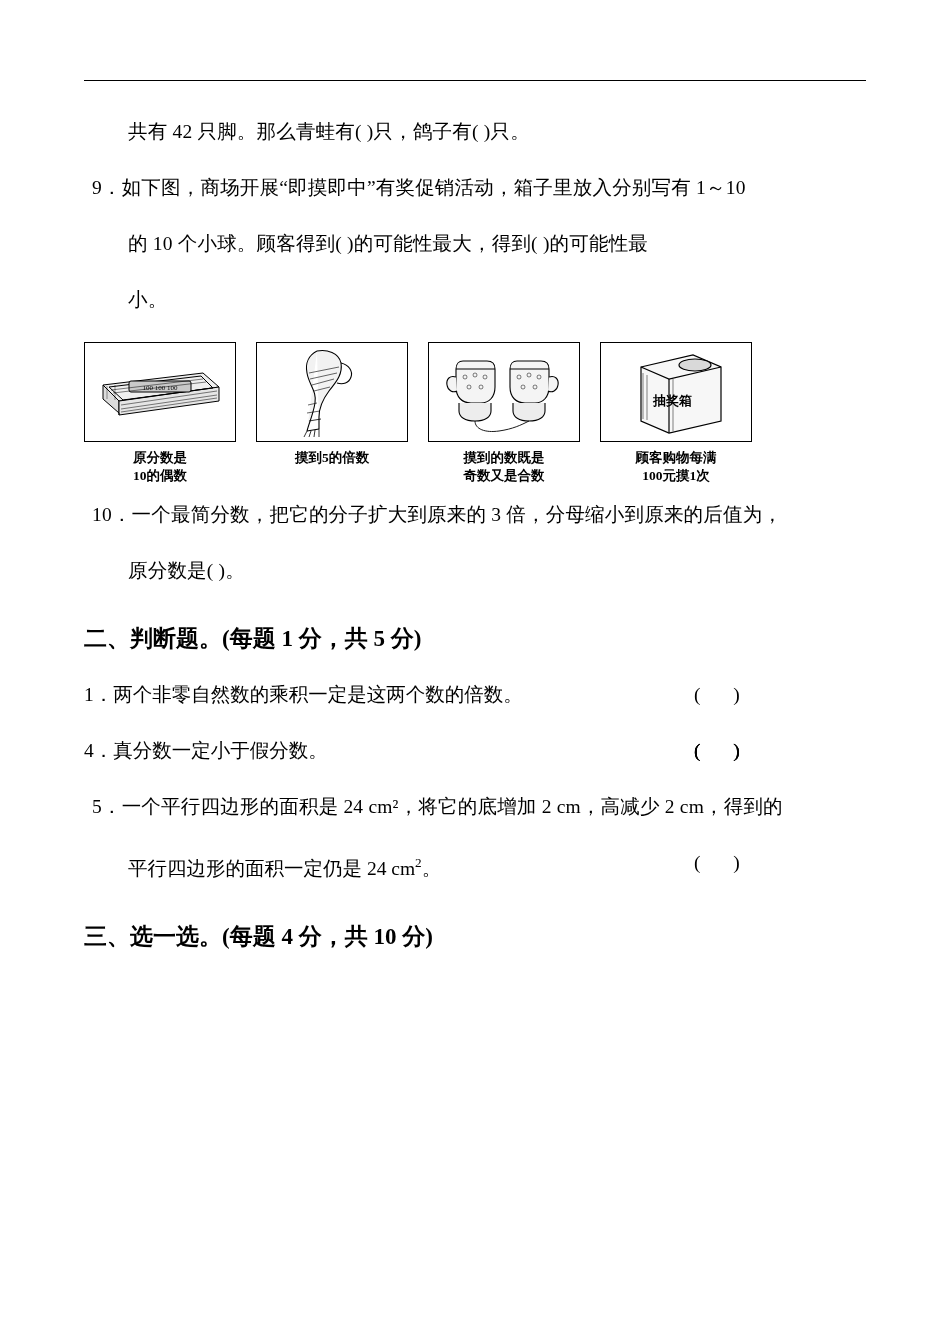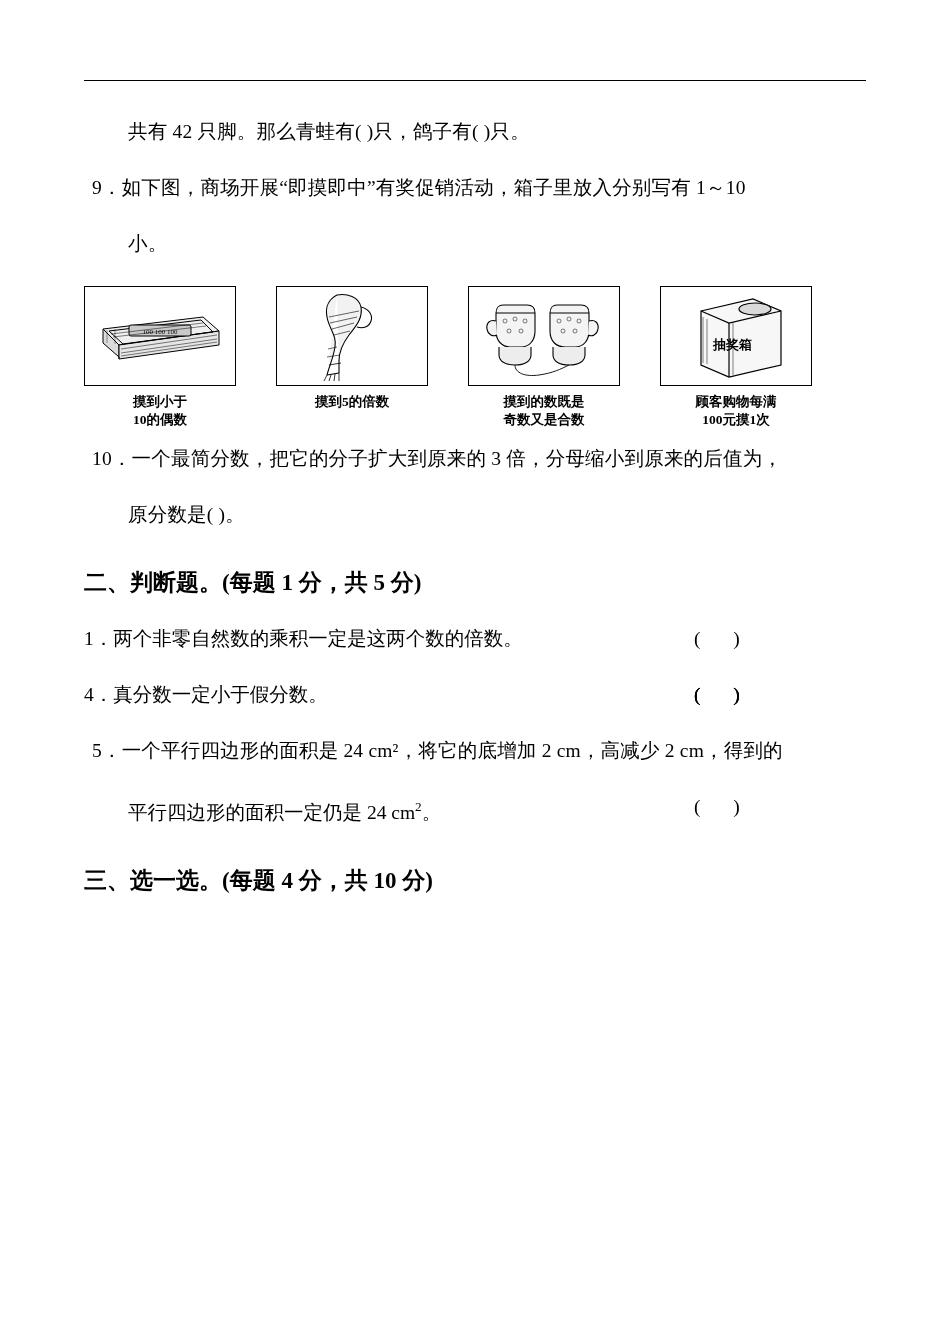--- a/index.html
+++ b/index.html
@@ -63,21 +63,21 @@
   .tf-brackets.second {
     left: 610px;
   }
   sup {
     font-size: 0.68em;
     vertical-align: super;
   }
   
   .pics {
     display: flex;
-    gap: 40px;
+    gap: 20px;
     margin-top: 14px;
     margin-bottom: 2px;
   }
   .pic-cell {
     width: 152px;
     display: flex;
     flex-direction: column;
     align-items: center;
   }
   .pic-box {
@@ -105,20 +105,21 @@
 
 <div class="page">
 
   <div class="top-rule"></div>
 
   <div class="content">
 
     <div class="line indent-1">共有 42 只脚。那么青蛙有(        )只，鸽子有(        )只。</div>
 
     <div class="line indent-0">9．如下图，商场开展“即摸即中”有奖促销活动，箱子里放入分别写有 1～10</div>
+    <div class="line indent-1">的 10 个小球。顾客得到(                )的可能性最大，得到(        )的可能性最</div>
     <div class="line indent-1">小。</div>
 
     <div class="pics">
 
       <div class="pic-cell">
         <div class="pic-box">
           <svg width="150" height="98" viewBox="0 0 150 98">
             <g stroke="#000" fill="none" stroke-width="1">
               <path d="M18 42 L118 30 L134 44 L34 58 Z" fill="#efefef"></path>
               <path d="M18 42 L18 56 L34 70 L34 58 Z" fill="#dcdcdc"></path>
@@ -134,21 +135,21 @@
                 <path d="M36 69 L132 55"></path>
               </g>
               <g stroke-width="0.4">
                 <path d="M22 43 L22 56"></path>
                   <path d="M30 42 L30 57"></path>
               </g>
             </g>
             <text x="75" y="47" font-family="Liberation Serif, serif" font-size="7" text-anchor="middle" fill="#000">100 100 100</text>
           </svg>
         </div>
-        <div class="pic-caption">摸到小于
+        <div class="pic-caption">原分数是
 10的偶数</div>
       </div>
 
       <div class="pic-cell">
         <div class="pic-box">
           <svg width="150" height="98" viewBox="0 0 150 98">
             <g stroke="#000" fill="none" stroke-width="1.1">
               <path d="M60 8 C70 6 82 10 84 20 C86 32 78 40 72 48 C66 56 62 64 62 74 L62 86" fill="#f2f2f2"></path>
               <path d="M60 8 C52 12 48 20 50 30 C52 42 60 48 58 60 C56 72 52 80 50 88" fill="#f2f2f2"></path>
               <path d="M50 88 L62 86"></path>

